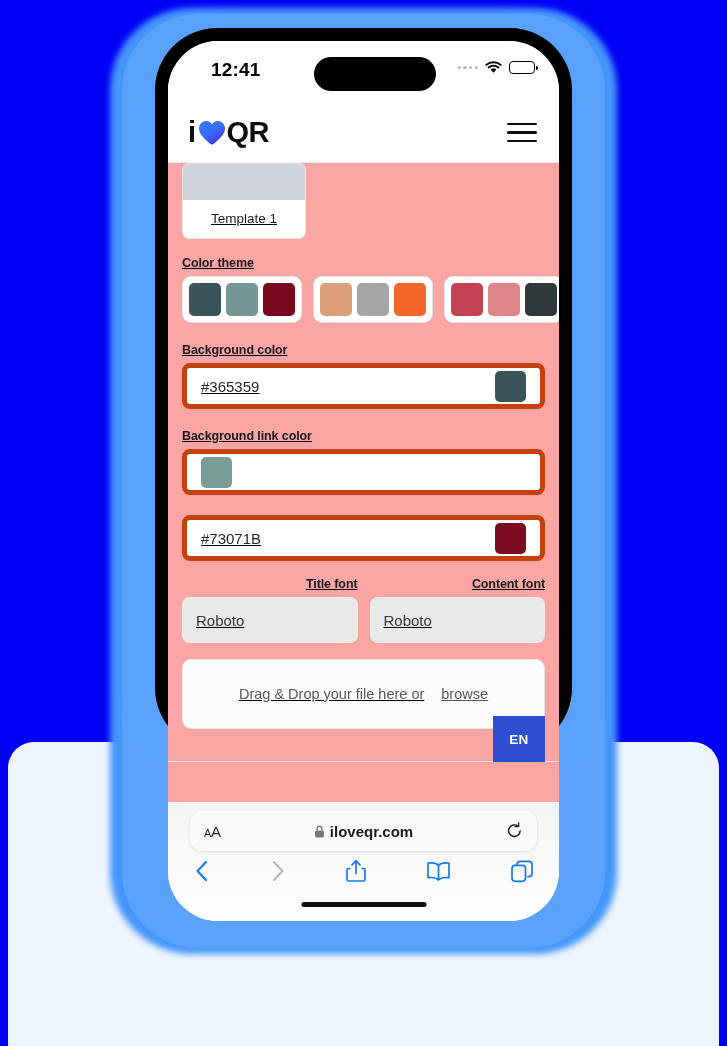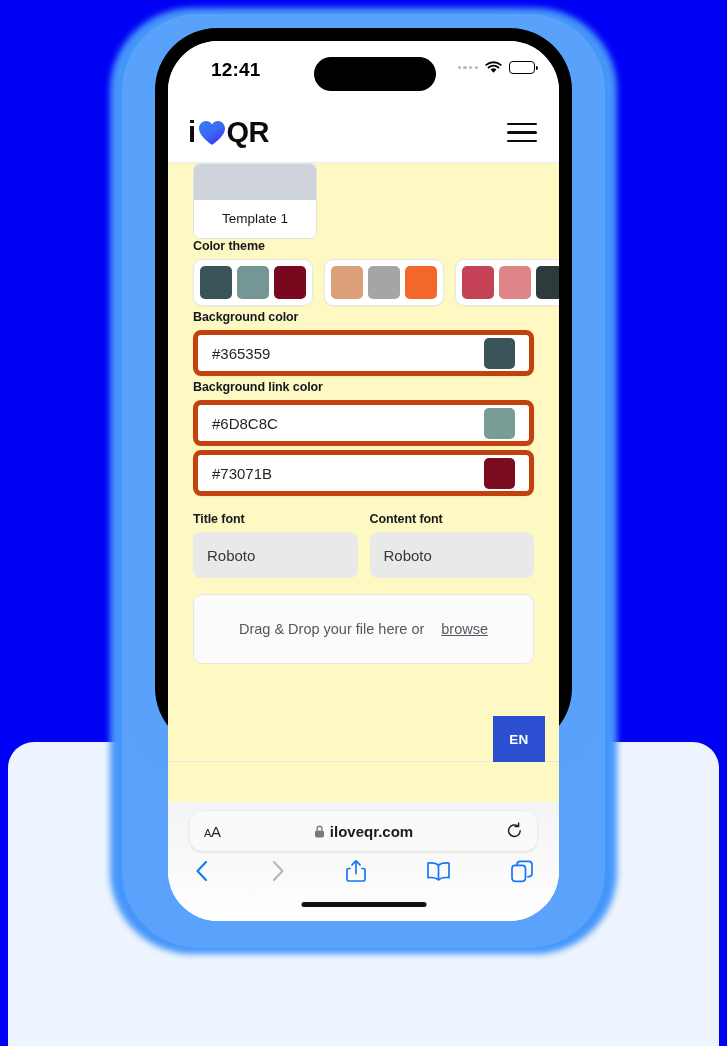--- a/index.html
+++ b/index.html
@@ -165,25 +165,26 @@
   }
   #hamburger-button span {
     display: block;
     height: 2.6px;
     background: #0B0B0B;
     border-radius: 2px;
   }
 
   
   #page-body {
-    background: #fef9c3;
+    background: #fca5a5;
     height: 639px;
-    padding: 0 25px;
+    padding: 0 14px;
     position: relative;
     overflow: hidden;
+    text-decoration: underline;
   }
 
   .field-label {
     font-size: 12.5px;
     font-weight: bold;
     color: #16181D;
     margin-bottom: 6px;
     letter-spacing: -0.1px;
   }
 
@@ -201,21 +202,21 @@
     background: #CFD3DB;
   }
   #template-name {
     text-align: center;
     font-size: 13.5px;
     color: #16181D;
     padding: 11px 0 12px;
   }
 
   
-  #color-theme-block { }
+  #color-theme-block { margin-top: 17px; }
   #theme-list {
     display: flex;
     gap: 11px;
   }
   .theme-card {
     border: 1px solid #E6E6E6;
     border-radius: 9px;
     padding: 6px;
     background: #fff;
     display: flex;
@@ -223,21 +224,21 @@
     box-shadow: 0 1px 2px rgba(0,0,0,0.04);
     cursor: pointer;
   }
   .theme-sw {
     width: 32px;
     height: 33px;
     border-radius: 5px;
   }
 
   
-  .color-block { margin-top: 4px; }
+  .color-block { margin-top: 20px; }
   .color-input {
     position: relative;
     height: 46px;
     border: 5px solid #c2410c;
     border-radius: 8px;
     background: #fff;
     display: flex;
     align-items: center;
     padding: 0 14px;
     box-shadow: 0 1px 2px rgba(0,0,0,0.03);
@@ -252,21 +253,21 @@
     height: 31px;
     border-radius: 5px;
   }
 
   
   #font-row {
     display: flex;
     gap: 12px;
     margin-top: 16px;
   }
-  .font-col { flex: 1; }
+  .font-col { flex: 1; text-align: right; }
   .font-select {
     height: 46px;
     background: #E9E9E9;
     border-radius: 8px;
     display: flex;
     align-items: center;
     padding: 0 14px;
     font-size: 15px;
     color: #35383D;
     cursor: pointer;
@@ -475,21 +476,20 @@
           <div class="field-label">Background color</div>
           <div class="color-input">
             <span class="color-value">#365359</span>
             <span class="color-chip" style="background:#3B5459"></span>
           </div>
         </div>
 
         <div class="color-block">
           <div class="field-label">Background link color</div>
           <div class="color-input">
-            <span class="color-value">#6D8C8C</span>
             <span class="color-chip" style="background:#779D96"></span>
           </div>
         </div>
 
         <div class="color-block">
           <div class="color-input">
             <span class="color-value">#73071B</span>
             <span class="color-chip" style="background:#7B0B1E"></span>
           </div>
         </div>

